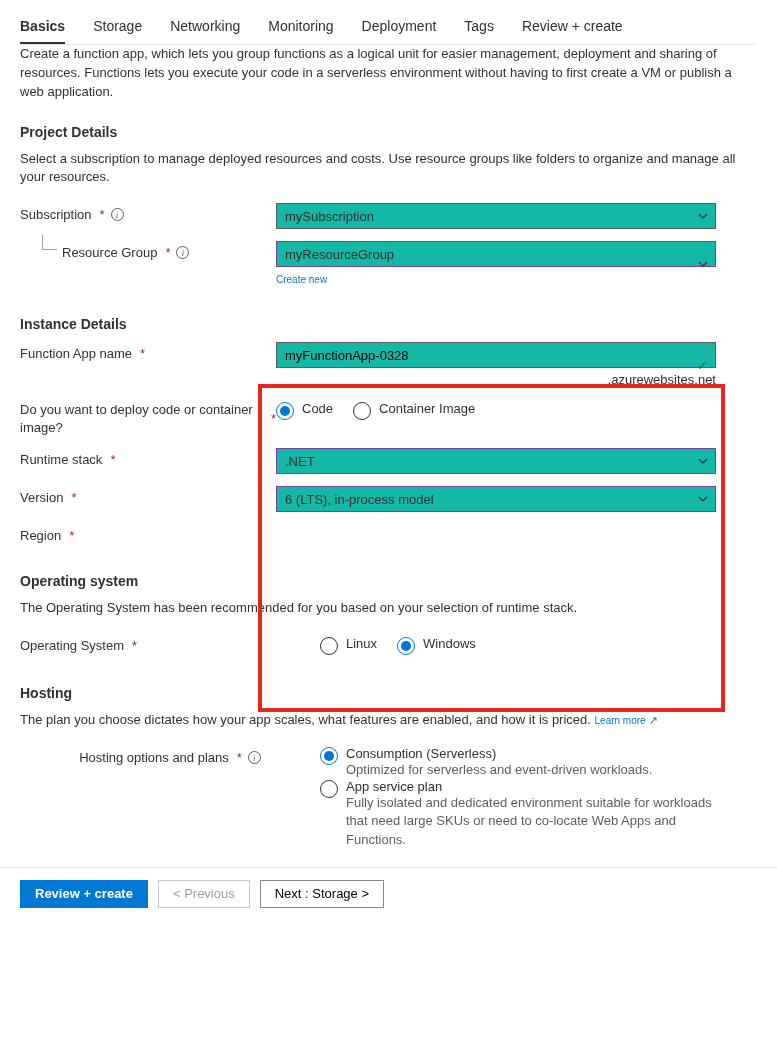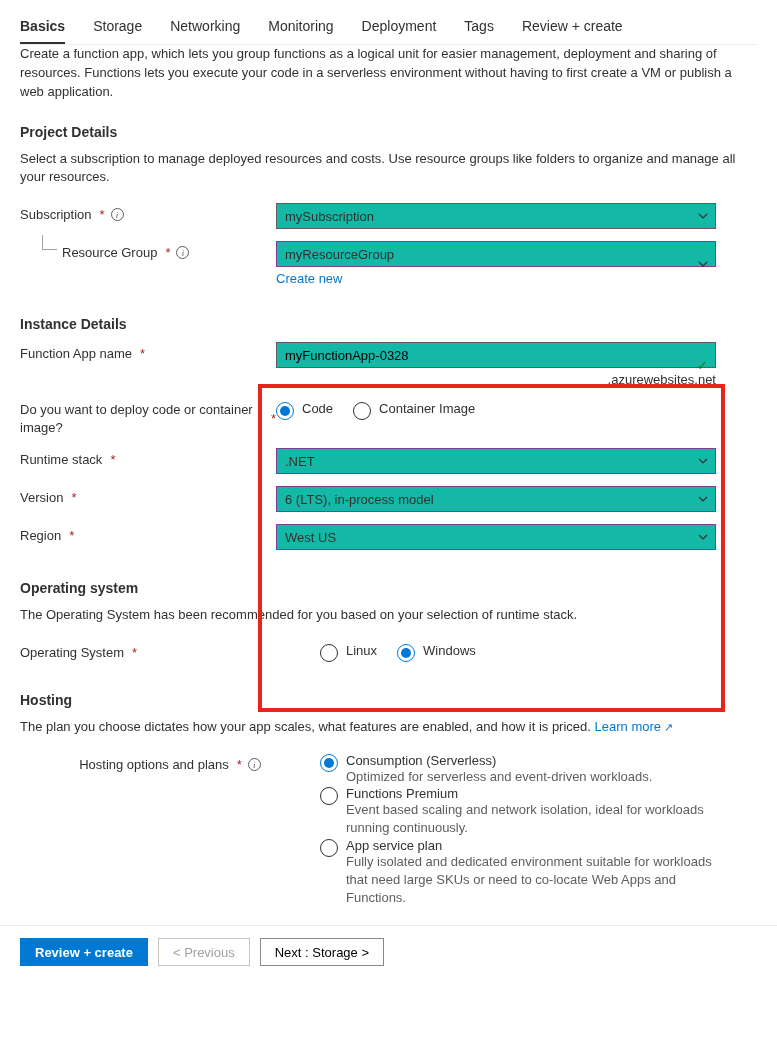--- a/index.html
+++ b/index.html
@@ -44,21 +44,21 @@
   .text-box { cursor:text; }
   .chevron {
     position:absolute; right:8px; top:50%; transform:translateY(-50%);
     width:10px; height:10px; pointer-events:none;
   }
   .chevron svg { width:10px; height:10px; display:block; }
   .check-icon {
     position:absolute; right:8px; top:50%; transform:translateY(-50%);
     color:#107c10; font-size:13px;
   }
-  .link { color:#0078d4; cursor:pointer; font-size:13px; }
+  .link { color:#0078d4; cursor:pointer; font-size:10px; }
   .link.ext::after { content:" \2197"; font-size:11px; }
   .hint-right { text-align:right; margin-top:4px; color:#323130; font-size:13px; }
   .radio-row { display:flex; align-items:center; gap:20px; padding-top:2px; }
   .radio-col { display:flex; flex-direction:column; }
   .radio-item { display:flex; align-items:flex-start; gap:8px; cursor:pointer; }
   .radio {
     width:18px; height:18px; border:1px solid #323130; border-radius:50%;
     display:inline-flex; align-items:center; justify-content:center; flex-shrink:0;
     margin-top:1px;
   }
@@ -214,30 +214,20 @@
             </svg>
           </span>
     </div>
   </div>
 
   <div class="form-row">
     <div class="form-label">
       <span>Region</span>
       <span class="req">*</span>
     </div>
-    <div class="form-control">
-      <div class="select-box purple">
-        <span>West US</span>
-      </div>
-      <span class="chevron">
-            <svg viewBox="0 0 10 10">
-              <path d="M1 3 L5 7 L9 3" stroke="#323130" stroke-width="1.2" fill="none"></path>
-            </svg>
-          </span>
-    </div>
   </div>
 
   <div class="spacer"></div>
 
   <h2 class="section">Operating system</h2>
   <div class="subdesc">The Operating System has been recommended for you based on your selection of runtime stack.</div>
 
   <div class="form-row">
     <div class="form-label" style="width:300px;">
       <span>Operating System</span>
@@ -270,27 +260,20 @@
       <span class="req">*</span>
       <span class="info-icon">i</span>
     </div>
     <div class="form-control">
       <div class="radio-col">
         <div class="radio-item">
           <span class="radio sel"></span>
           <div class="radio-text">
             <span>Consumption (Serverless)</span>
             <span class="radio-sub">Optimized for serverless and event-driven workloads.</span>
-          </div>
-        </div>
-        <div class="radio-item">
-          <span class="radio"></span>
-          <div class="radio-text">
-            <span>Functions Premium</span>
-            <span class="radio-sub">Event based scaling and network isolation, ideal for workloads running continuously.</span>
           </div>
         </div>
         <div class="radio-item">
           <span class="radio"></span>
           <div class="radio-text">
             <span>App service plan</span>
             <span class="radio-sub">Fully isolated and dedicated environment suitable for workloads that need large SKUs or need to co-locate Web Apps and Functions.</span>
           </div>
         </div>
       </div>

